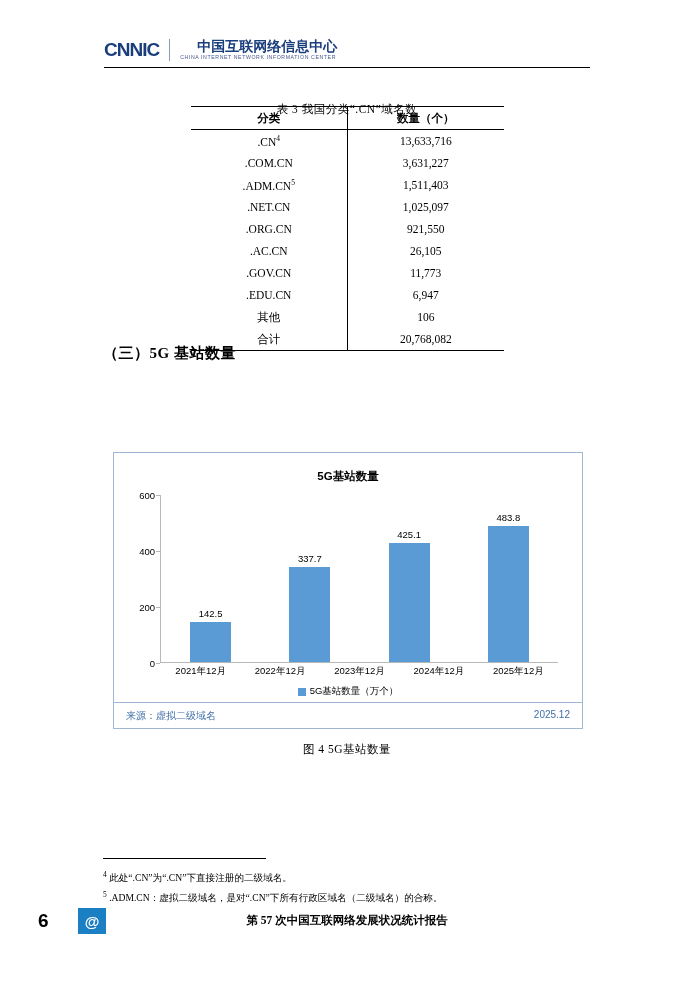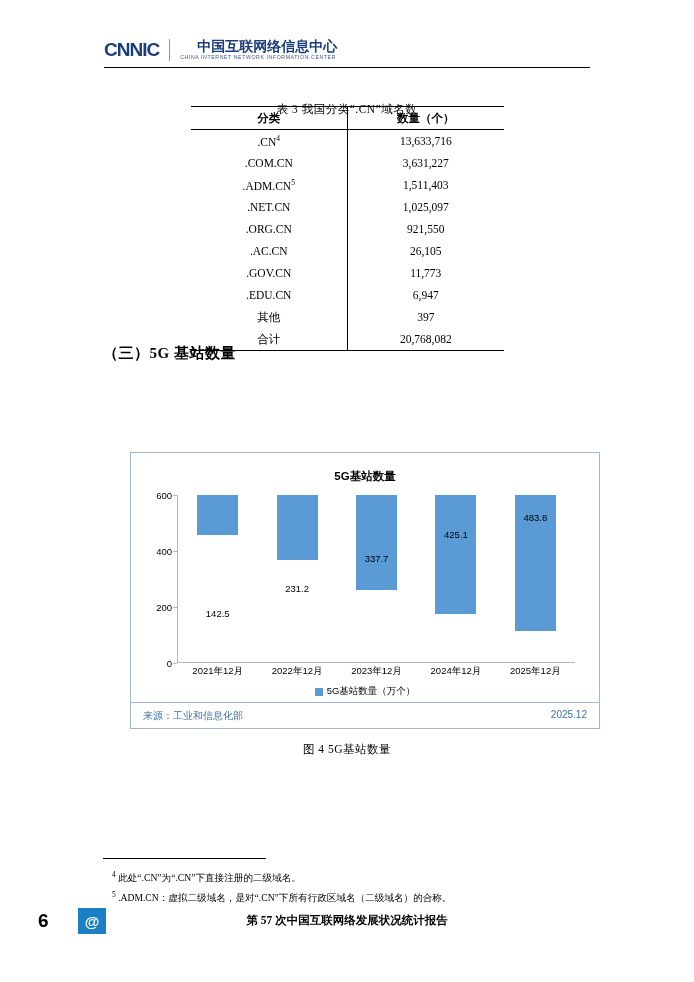--- a/index.html
+++ b/index.html
@@ -135,21 +135,20 @@
 
   
   .figure-box {
     position: absolute;
     left: 113px;
     top: 452px;
     width: 468px;
     height: 275px;
     border: 1px solid #9fb6d4;
     background: #ffffff;
-    margin-left: 17px;
   }
   .chart-title {
     position: absolute;
     left: 0;
     top: 16px;
     width: 468px;
     text-align: center;
     font-family: "Liberation Sans", sans-serif;
     font-size: 11.5px;
     font-weight: bold;
@@ -202,20 +201,21 @@
     width: 397px;
     height: 167px;
     display: flex;
     align-items: flex-end;
   }
   .bar-slot {
     flex: 1 1 0;
     height: 100%;
     position: relative;
     display: flex;
+    align-items: flex-end;
     justify-content: center;
   }
   .bar {
     width: 41px;
     background: #5b9bd5;
   }
   .bar-label {
     position: absolute;
     left: 0;
     width: 100%;
@@ -296,21 +296,21 @@
   .footnote-rule {
     position: absolute;
     left: 103px;
     top: 858px;
     width: 163px;
     height: 1px;
     background: #000;
   }
   .footnotes {
     position: absolute;
-    left: 112px;
+    left: 103px;
     top: 866px;
     width: 490px;
     font-size: 9.6px;
     line-height: 17px;
     color: #000;
   }
   .footnotes sup { font-size: 7.5px; }
 
   
   .page-number {
@@ -404,21 +404,21 @@
       <tr>
         <td>.GOV.CN</td>
         <td class="col-sep">11,773</td>
       </tr>
       <tr>
         <td>.EDU.CN</td>
         <td class="col-sep">6,947</td>
       </tr>
       <tr>
         <td>其他</td>
-        <td class="col-sep">397</td>
+        <td class="col-sep">106</td>
       </tr>
       <tr>
         <td class="tbl-bottom">合计</td>
         <td class="tbl-bottom col-sep">20,768,082</td>
       </tr>
     </tbody>
   </table>
 
   <div class="section-title">（三）5G 基站数量</div>
 
@@ -438,24 +438,20 @@
         <div class="ytick-mark" style="top:168px"></div>
         <div class="ytick-mark" style="top:112px"></div>
         <div class="ytick-mark" style="top:56px"></div>
         <div class="ytick-mark" style="top:0px"></div>
       </div>
 
       <div class="bars">
         <div class="bar-slot">
           <div class="bar-label" style="bottom:43px">142.5</div>
           <div class="bar" style="height:40px"></div>
-        </div>
-        <div class="bar-slot">
-          <div class="bar-label" style="bottom:68px">231.2</div>
-          <div class="bar" style="height:65px"></div>
         </div>
         <div class="bar-slot">
           <div class="bar-label" style="bottom:98px">337.7</div>
           <div class="bar" style="height:95px"></div>
         </div>
         <div class="bar-slot">
           <div class="bar-label" style="bottom:122px">425.1</div>
           <div class="bar" style="height:119px"></div>
         </div>
         <div class="bar-slot">
@@ -472,21 +468,21 @@
       <div class="xlabel">2024年12月</div>
       <div class="xlabel">2025年12月</div>
     </div>
 
     <div class="legend">
       <span class="legend-swatch"></span>
       <span>5G基站数量（万个）</span>
     </div>
 
     <div class="fig-footer">
-      <div class="fig-source">来源：工业和信息化部</div>
+      <div class="fig-source">来源：虚拟二级域名</div>
       <div class="fig-date">2025.12</div>
     </div>
   </div>
 
   <div class="fig-caption">图 4  5G基站数量</div>
 
   <div class="footnote-rule"></div>
   <div class="footnotes">
     <div>
       <sup>4</sup>

